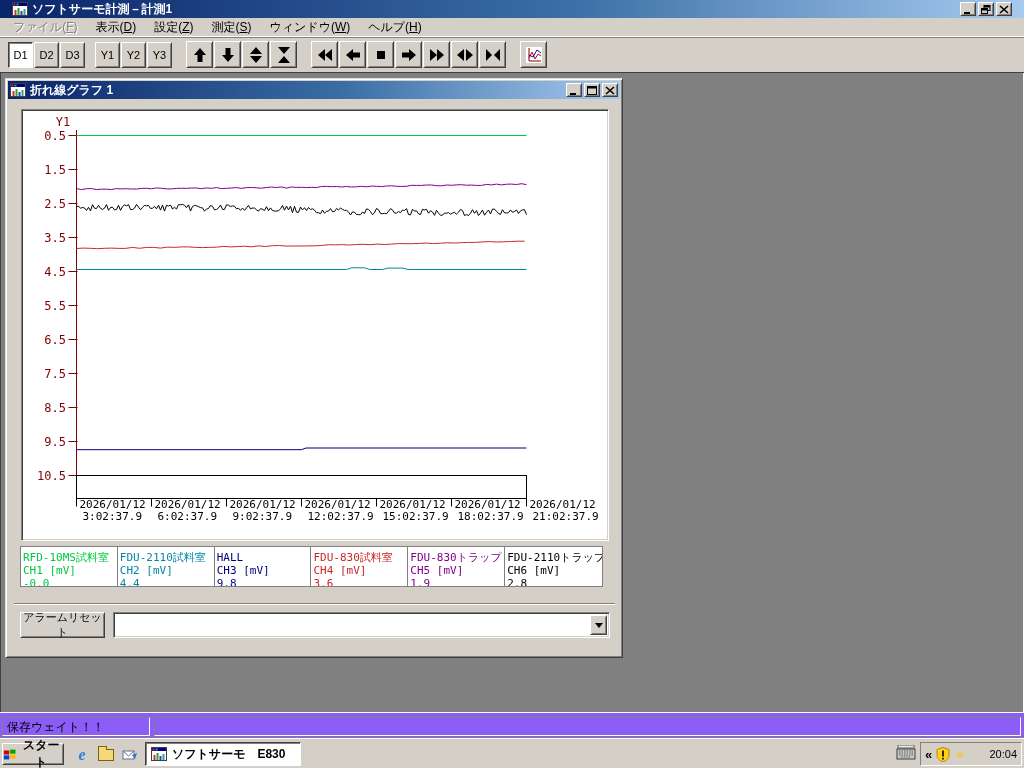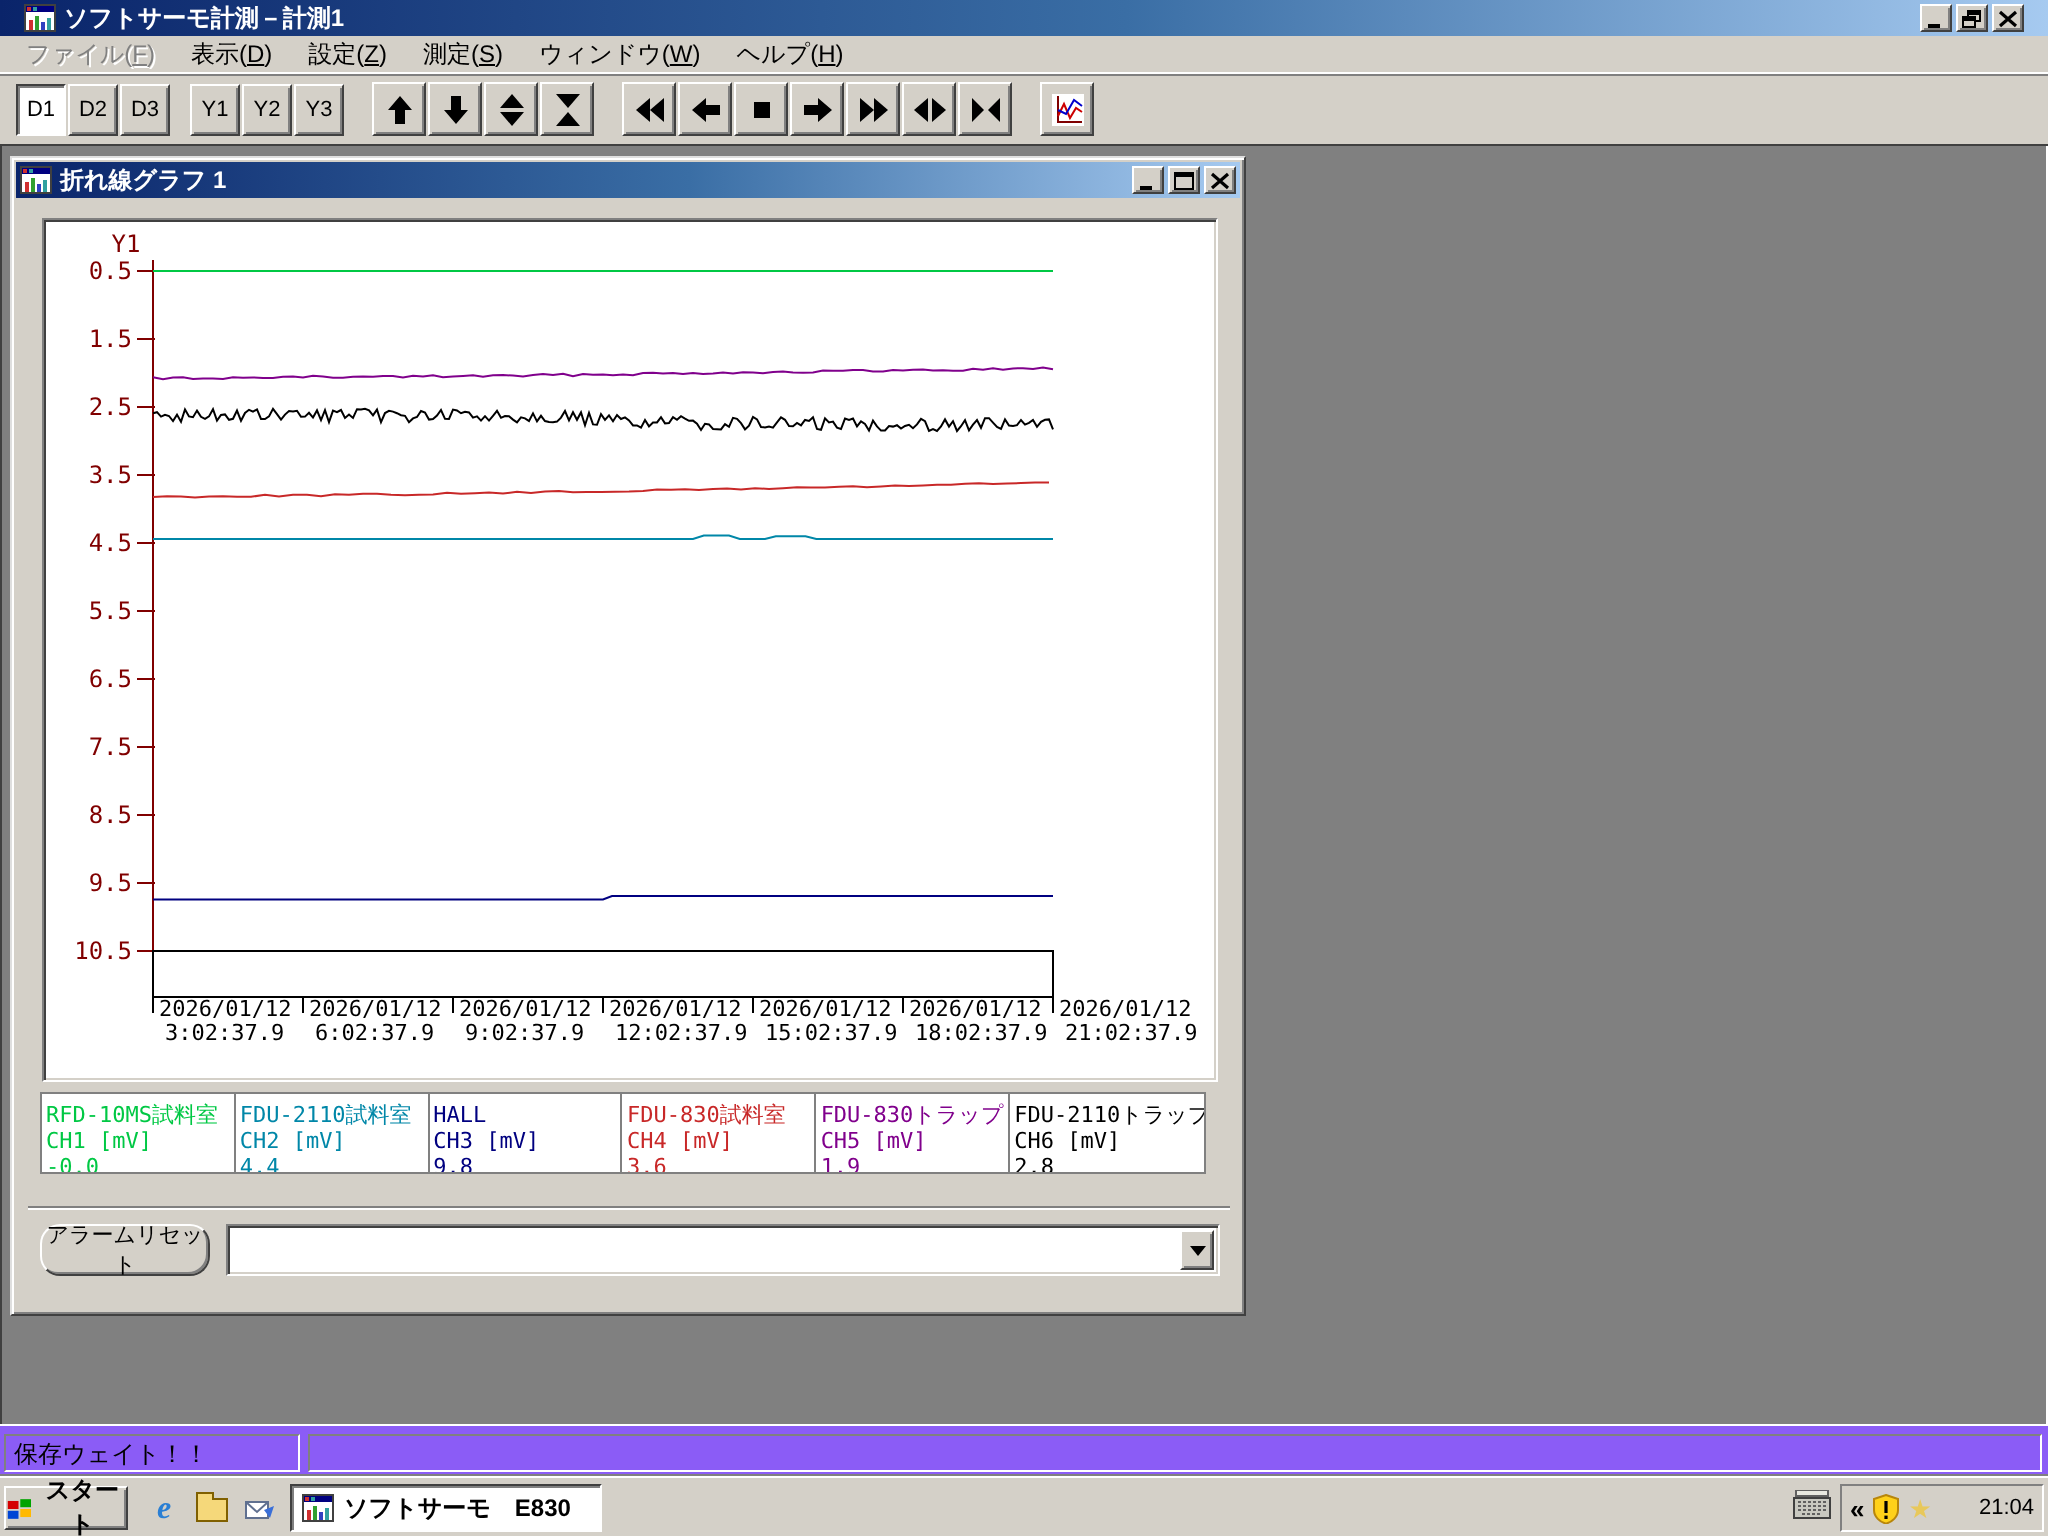--- a/index.html
+++ b/index.html
@@ -341,21 +341,21 @@
       </div>
       <div class="legend-cell" style="border-right: none; color: rgb(0, 0, 0);">
         <div>FDU-2110トラップ</div>
         <div>CH6 [mV]</div>
         <div>2.8</div>
       </div>
     </div>
 
     <div class="child-sep etched"></div>
 
-    <button class="alarm-btn raised" style="font-family:Liberation Mono, monospace;border-radius:10px;">アラームリセット</button>
+    <button class="alarm-btn raised" style="font-family:Liberation Mono, monospace;">アラームリセット</button>
 
     <div class="combo sunken2">
       <div class="field"></div>
       <span class="drop raised">
         <span class="tri-down"></span>
       </span>
     </div>
   </div>
 </div>
 
@@ -412,15 +412,15 @@
   </span>
 
   <div class="tray">
     <span class="chevrons">«</span>
     <svg width="14" height="15" viewBox="0 0 14 15">
       <path d="M7 0.5 L13 2.5 V8 C13 11.5 10 14 7 14.8 C4 14 1 11.5 1 8 V2.5 Z" fill="#ffd11a" stroke="#b8860b"></path>
       <rect x="6.2" y="3.5" width="1.6" height="6" fill="#000"></rect>
       <rect x="6.2" y="10.8" width="1.6" height="1.7" fill="#000"></rect>
     </svg>
     <span class="star">★</span>
-    <span class="clock">21:04</span>
+    <span class="clock">20:04</span>
   </div>
 </div>
 
 </body></html>

